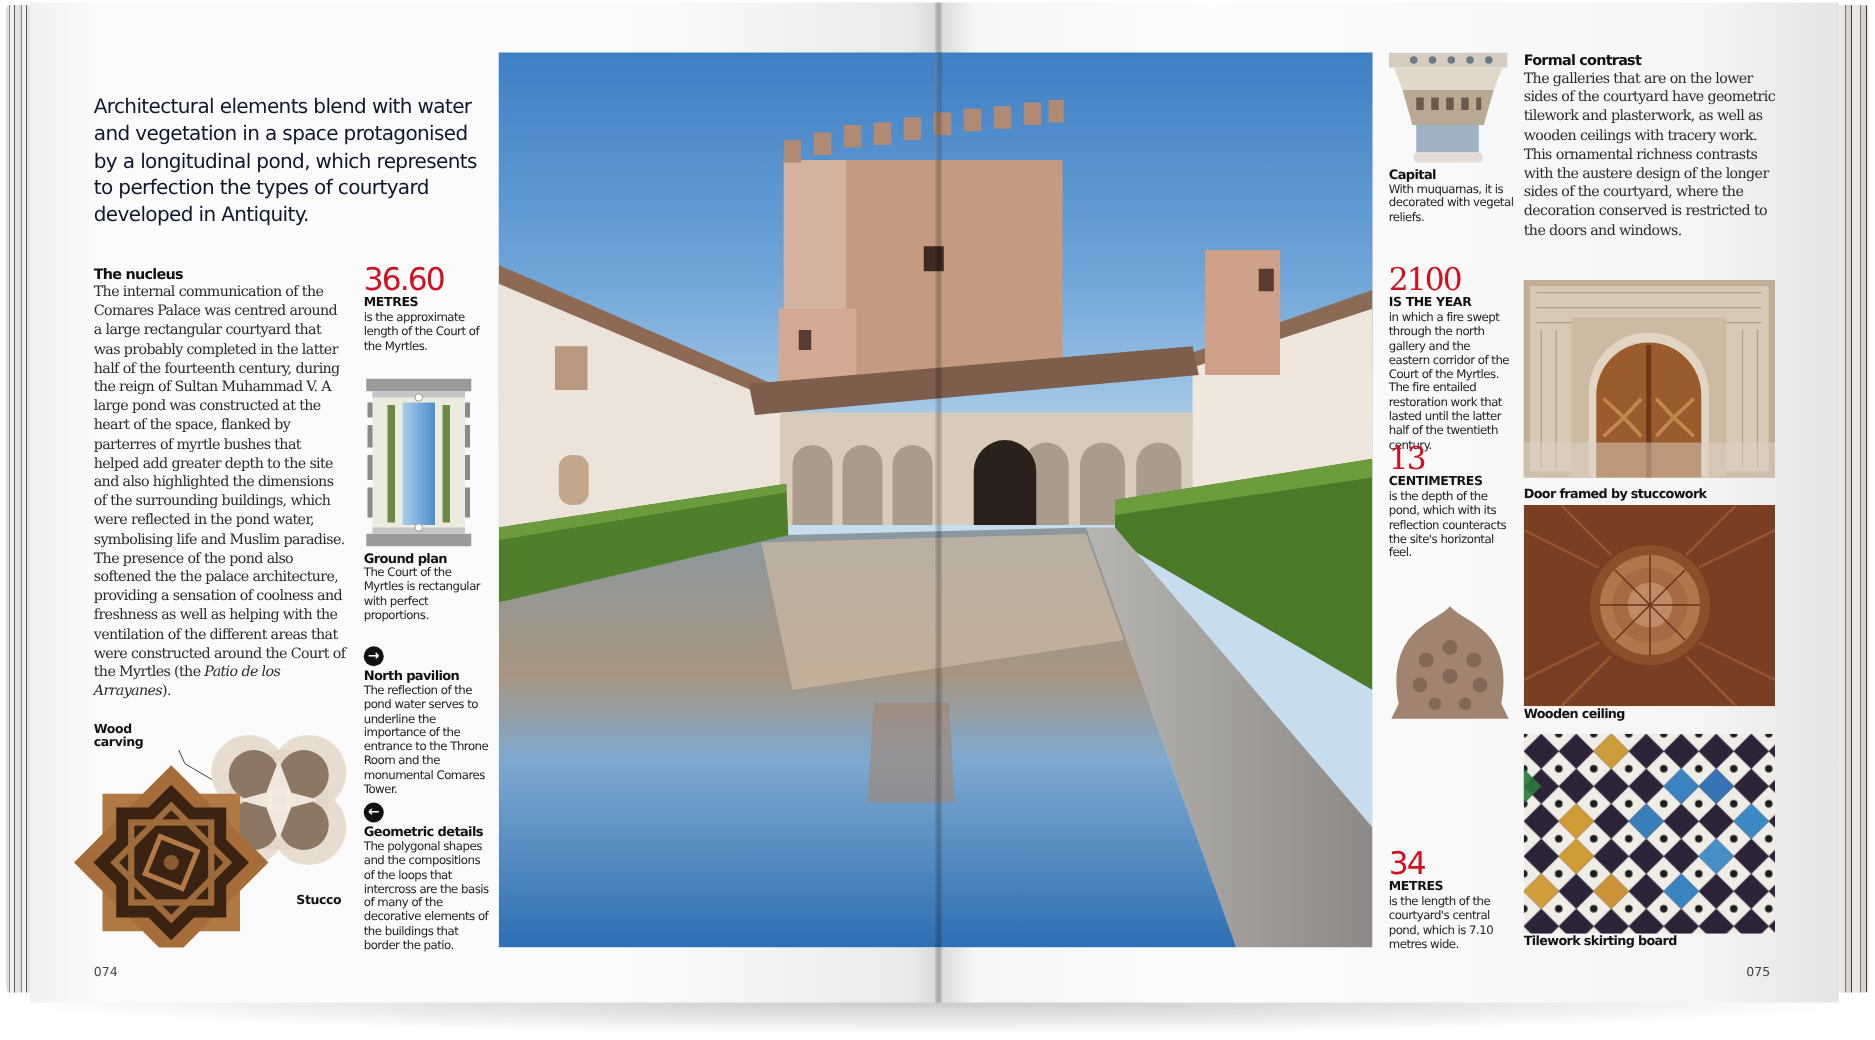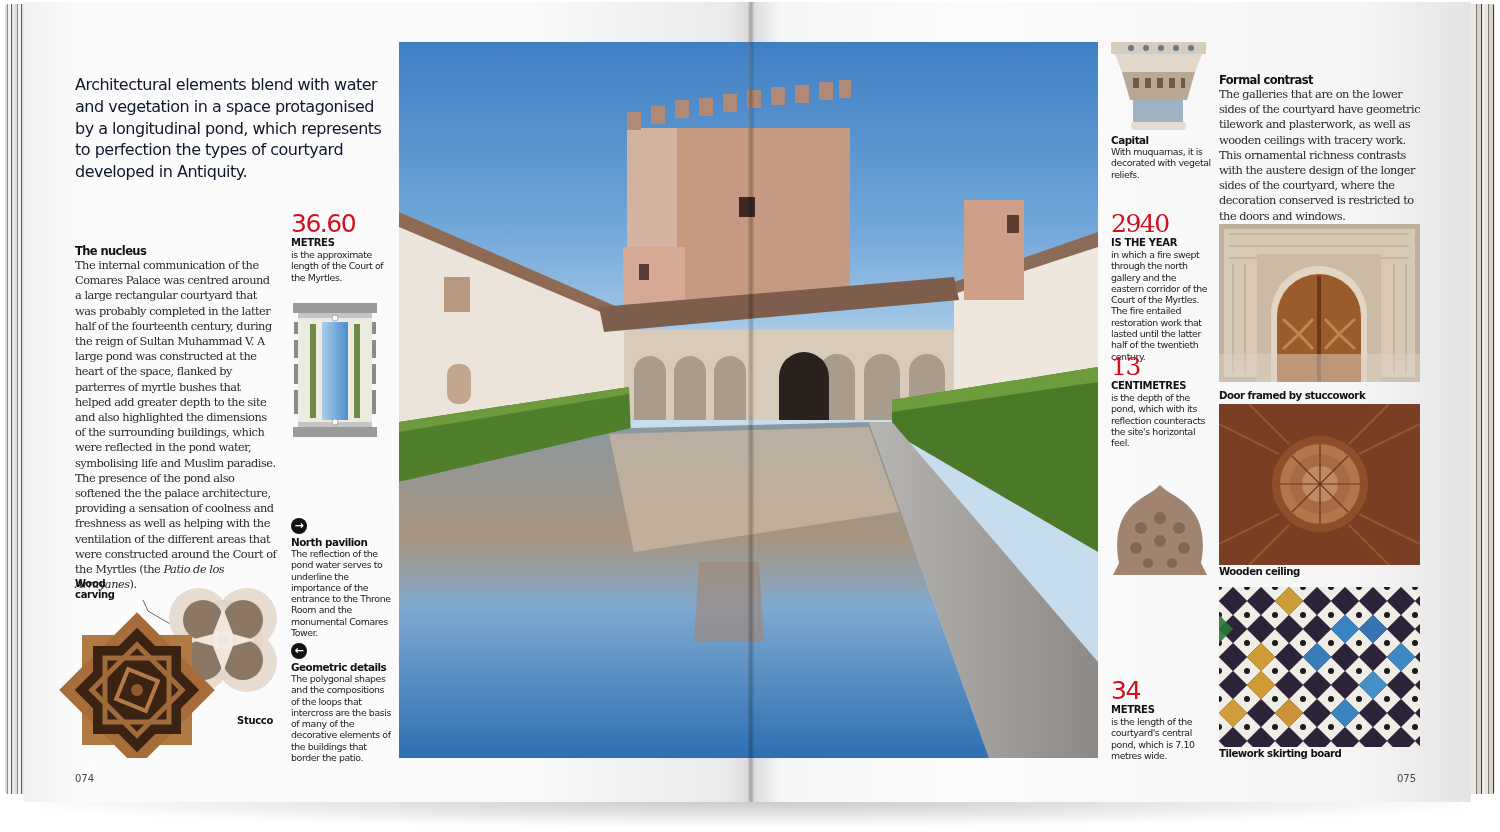--- a/index.html
+++ b/index.html
@@ -21,21 +21,21 @@
     background: radial-gradient(ellipse at 50% 0%, rgba(0,0,0,0.22) 0%, rgba(0,0,0,0.06) 55%, rgba(0,0,0,0) 75%); }
   .gutter { position: absolute; left: 748px; top: 2px; width: 6px; height: 800px;
     background: linear-gradient(90deg, rgba(0,0,0,0.08), rgba(0,0,0,0.25), rgba(0,0,0,0.05)); z-index: 5; }
 
   
   .title { position: absolute; left: 75px; top: 38px; font-family: "DejaVu Sans", sans-serif; font-weight: bold;
     font-size: 25px; letter-spacing: -1px; color: #111; }
   .lede { position: absolute; left: 75px; top: 74px; width: 320px; font-family: "DejaVu Sans", sans-serif;
     font-size: 16px; line-height: 21.8px; color: #0f172a; letter-spacing: -0.5px; }
 
-  .body-head { font-family: "DejaVu Sans", sans-serif; font-weight: bold; font-size: 11.5px; letter-spacing: -0.6px; color: #111; margin-top: 32px; }
+  .body-head { font-family: "DejaVu Sans", sans-serif; font-weight: bold; font-size: 11.5px; letter-spacing: -0.6px; color: #111; }
   .body-text { font-family: "DejaVu Serif", serif; font-size: 11.4px; line-height: 15.2px; color: #2a2a2a; letter-spacing: -0.5px; }
 
   .nucleus { position: absolute; left: 75px; top: 212px; width: 204px; }
 
   .side-text { font-family: "DejaVu Sans", sans-serif; font-size: 9.4px; line-height: 11.3px; color: #222; letter-spacing: -0.4px; }
   .side-head { font-family: "DejaVu Sans", sans-serif; font-weight: bold; font-size: 10.4px; color: #111; letter-spacing: -0.5px; line-height: 12px; }
   .big-num { font-family: "DejaVu Sans", sans-serif; font-size: 25px; color: #d0101e; letter-spacing: -1.5px; line-height: 26px; }
   .big-num.serif { font-family: "DejaVu Serif", serif; }
   .unit { font-family: "DejaVu Sans", sans-serif; font-weight: bold; font-size: 10px; color: #111; letter-spacing: -0.3px; line-height: 12px; }
 
@@ -139,20 +139,24 @@
         <linearGradient id="water" x1="0" x2="1">
           <stop offset="0" stop-color="#a9cdeb"></stop>
           <stop offset="1" stop-color="#4d8dcc"></stop>
         </linearGradient>
       </defs>
     <rect x="30" y="20" width="26" height="98" fill="url(#water)"></rect>
     <circle cx="43" cy="16" r="3" fill="#fff" stroke="#999" stroke-width="0.8"></circle>
     <circle cx="43" cy="120" r="3" fill="#fff" stroke="#999" stroke-width="0.8"></circle>
   </svg>
 
+  <div class="col-a" style="top:441px;">
+    <div class="side-head">Ground plan</div>
+    <div class="side-text">The Court of the Myrtles is rectangular with perfect proportions.</div>
+  </div>
 
   <div class="col-a" style="top:515px;">
     <span class="circ-icon">→</span>
     <div class="side-head">North pavilion</div>
     <div class="side-text">The reflection of the pond water serves to underline the importance of the entrance to the Throne Room and the monumental Comares Tower.</div>
   </div>
 
   <div class="col-a" style="top:640px;">
     <span class="circ-icon">←</span>
     <div class="side-head">Geometric details</div>
@@ -251,21 +255,21 @@
       </g>
     <rect x="22" y="58" width="50" height="22" fill="#9fb2c4"></rect>
     <rect x="20" y="80" width="55" height="8" rx="3" fill="#e4dcd2"></rect>
   </svg>
   <div class="col-c" style="top:134px;">
     <div class="side-head">Capital</div>
     <div class="side-text">With muquarnas, it is decorated with vegetal reliefs.</div>
   </div>
 
   <div class="col-c" style="top:211px;">
-    <div class="big-num serif">2940</div>
+    <div class="big-num serif">2100</div>
     <div class="unit">IS THE YEAR</div>
     <div class="side-text">in which a fire swept through the north gallery and the eastern corridor of the Court of the Myrtles. The fire entailed restoration work that lasted until the latter half of the twentieth century.</div>
   </div>
 
   <div class="col-c" style="top:354px;">
     <div class="big-num serif">13</div>
     <div class="unit">CENTIMETRES</div>
     <div class="side-text">is the depth of the pond, which with its reflection counteracts the site's horizontal feel.</div>
   </div>
 

